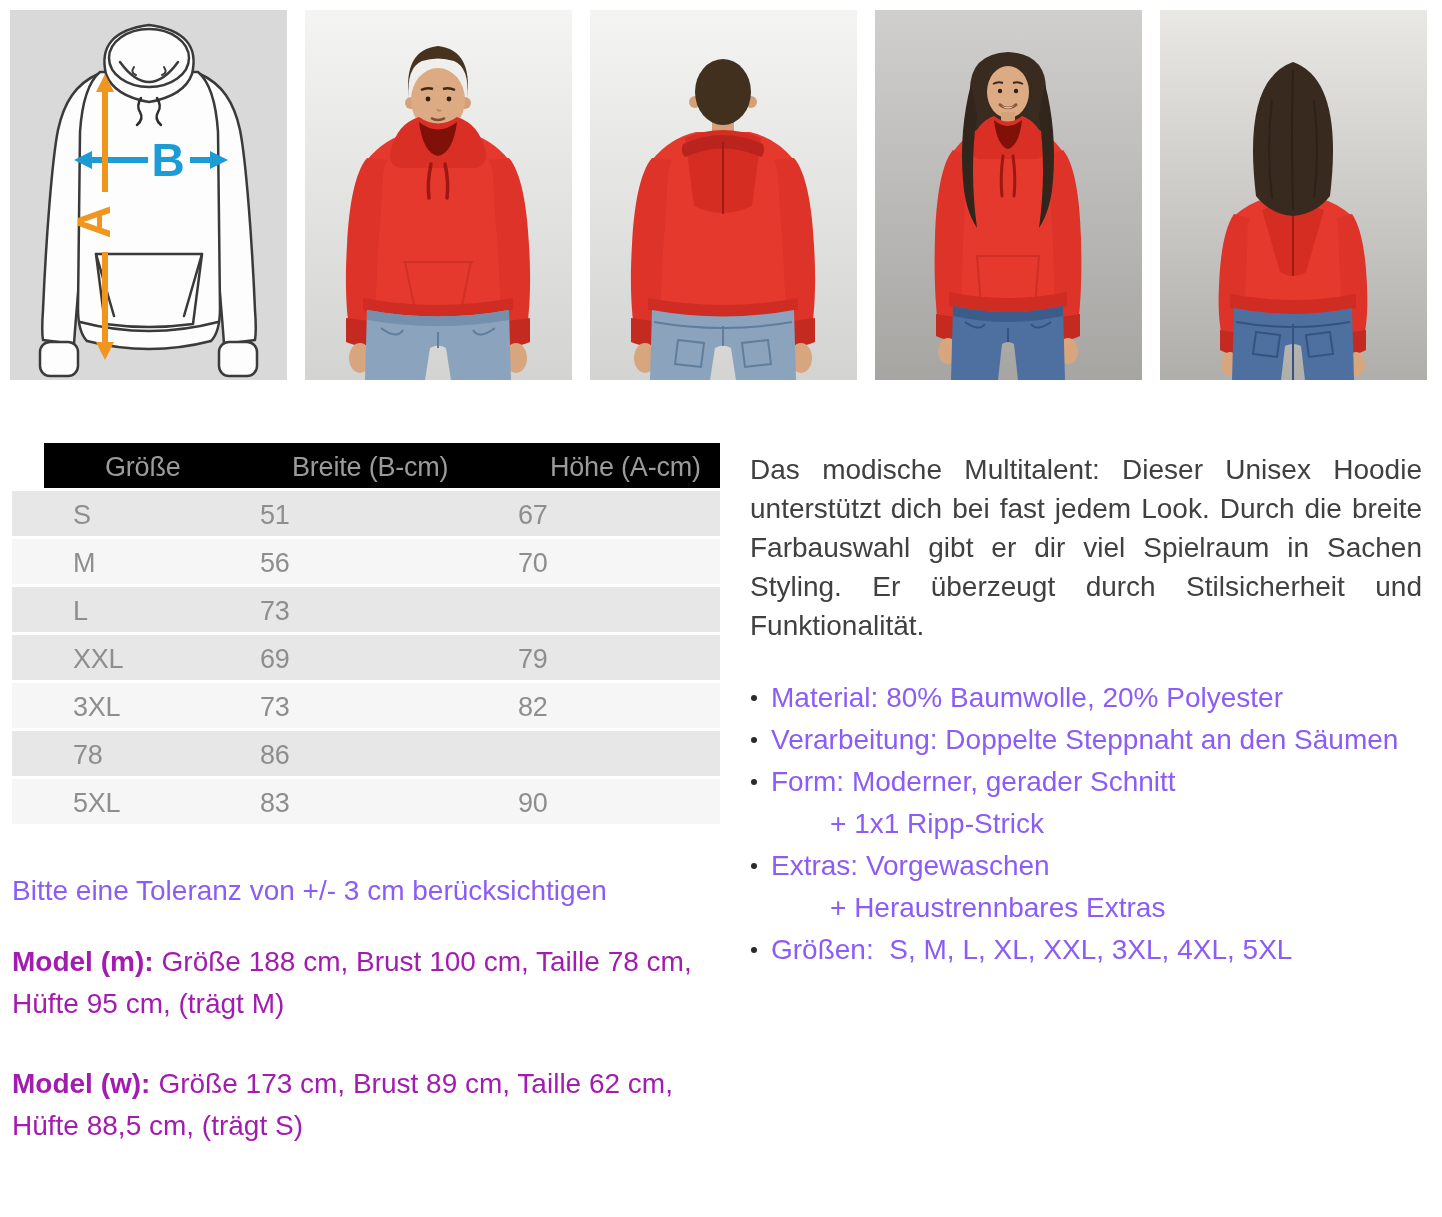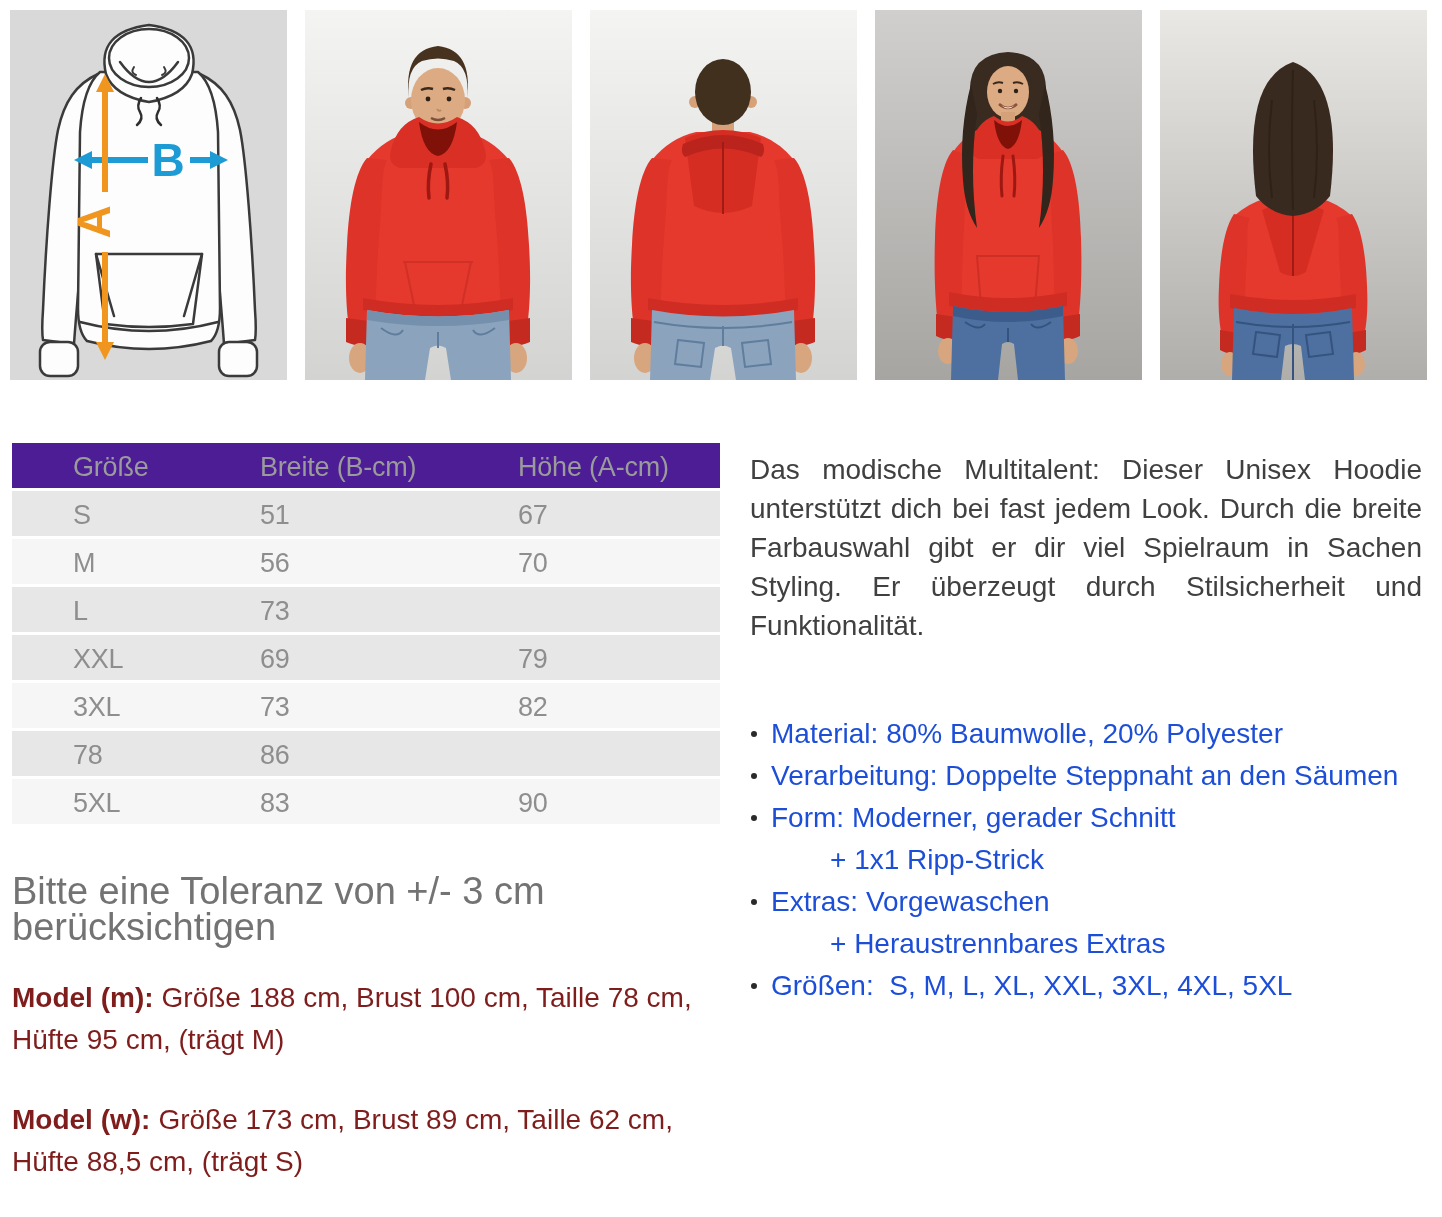--- a/index.html
+++ b/index.html
@@ -23,37 +23,37 @@
   .right { width:672px; margin-left:30px; }
 
   
   .size-table { width:708px; }
   .trow {
     display:grid; grid-template-columns:248px 258px 1fr;
     height:48px; line-height:48px; border-bottom:3px solid #ffffff;
     font-size:27px; color:#8e8e8e; letter-spacing:-0.2px;
   }
   .trow > div:first-child { padding-left:61px; }
-  .thead { background:#4c1d95; color:#9b9b9b; }
+  .thead { background:#000000; color:#9b9b9b;margin-left:32px; }
   .r-dark  { background:#e7e7e7; }
   .r-light { background:#f6f6f6; }
 
   
-  .tolerance { margin:46px 0 0 0; font-size:38px; line-height:36px; color:#737373; }
-  .model { margin:32px 0 0 0; font-size:28px; line-height:42px; color:#7f1d1d; max-width:700px; }
+  .tolerance { margin:46px 0 0 0; font-size:28px; line-height:36px; color:#8b5cf6; }
+  .model { margin:32px 0 0 0; font-size:28px; line-height:42px; color:#a21caf; max-width:700px; }
   .model + .model { margin-top:38px; }
   .model .lbl { font-weight:bold; }
   .model .rest { margin-left:8px; }
 
   
   .desc {
     margin:0; padding-top:7px; font-size:28px; line-height:39px;
     text-align:justify; color:#404040;
   }
-  .features { list-style:none; margin:68px 0 0 0; padding:0; font-size:28px; color:#1d4ed8; }
+  .features { list-style:none; margin:32px 0 0 0; padding:0; font-size:28px; color:#8b5cf6; }
   .features li { position:relative; padding-left:21px; line-height:42px; }
   .features .dot {
     position:absolute; left:1px; top:18px; width:6px; height:6px;
     border-radius:50%; background:#2a2a2a;
   }
   .features .extra { margin-left:59px; }
 </style>
 </head>
 <body>
 

